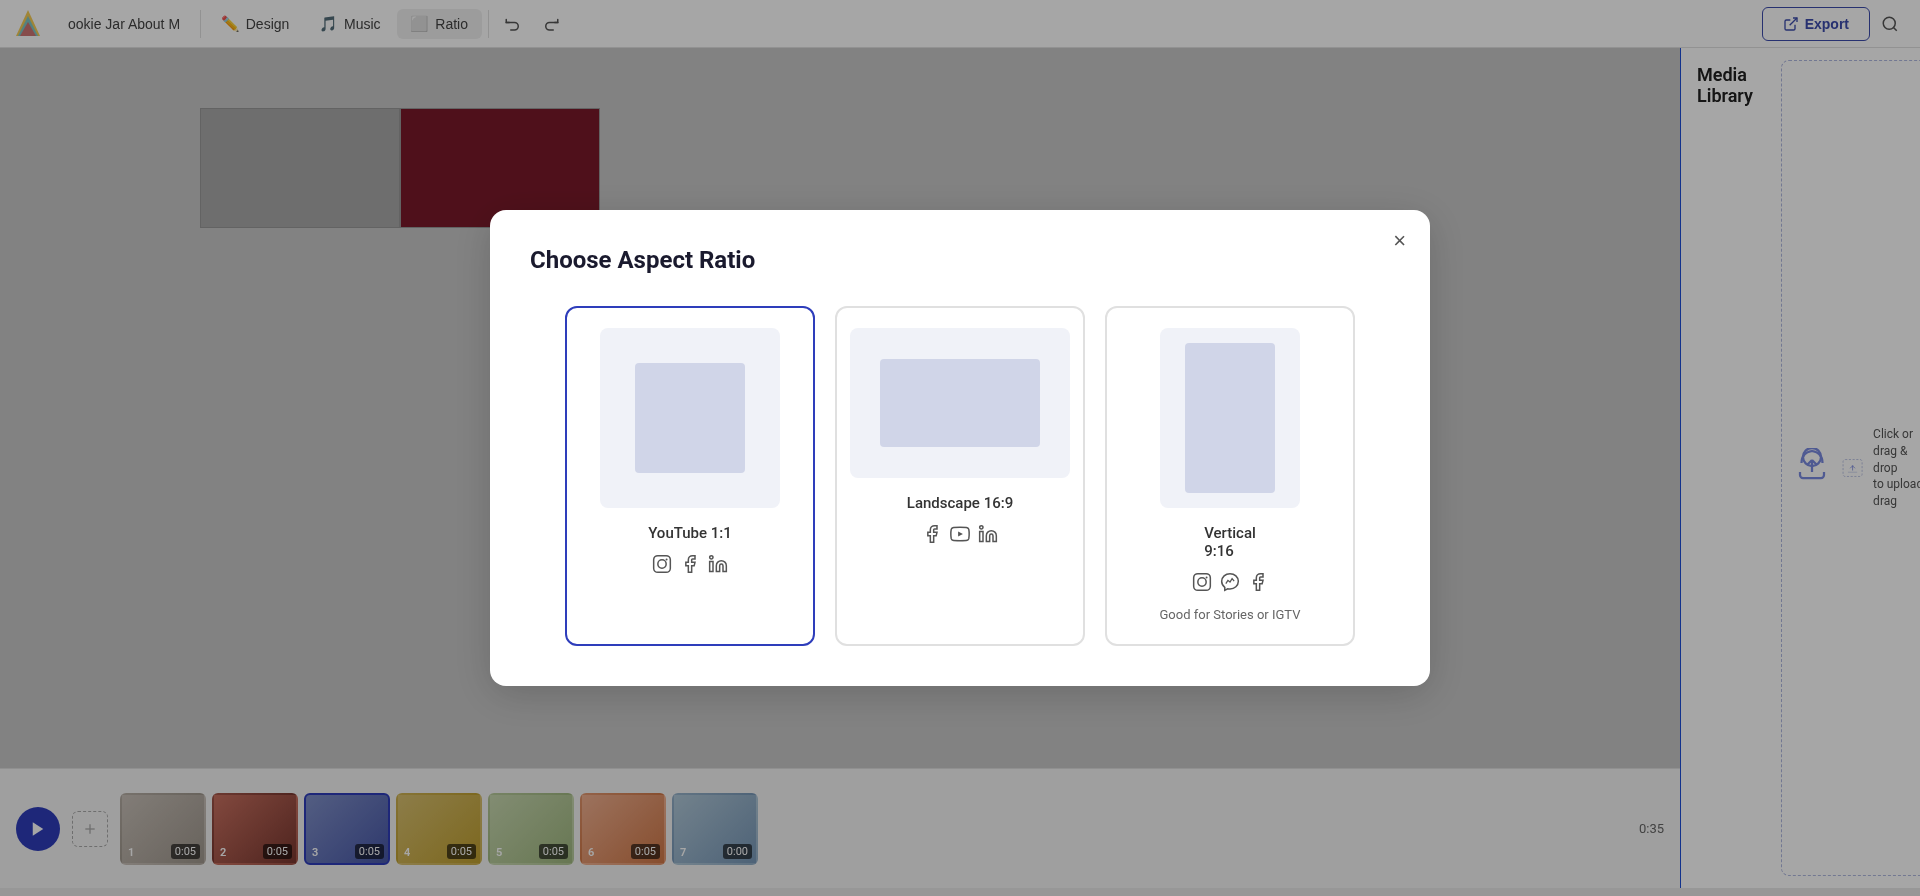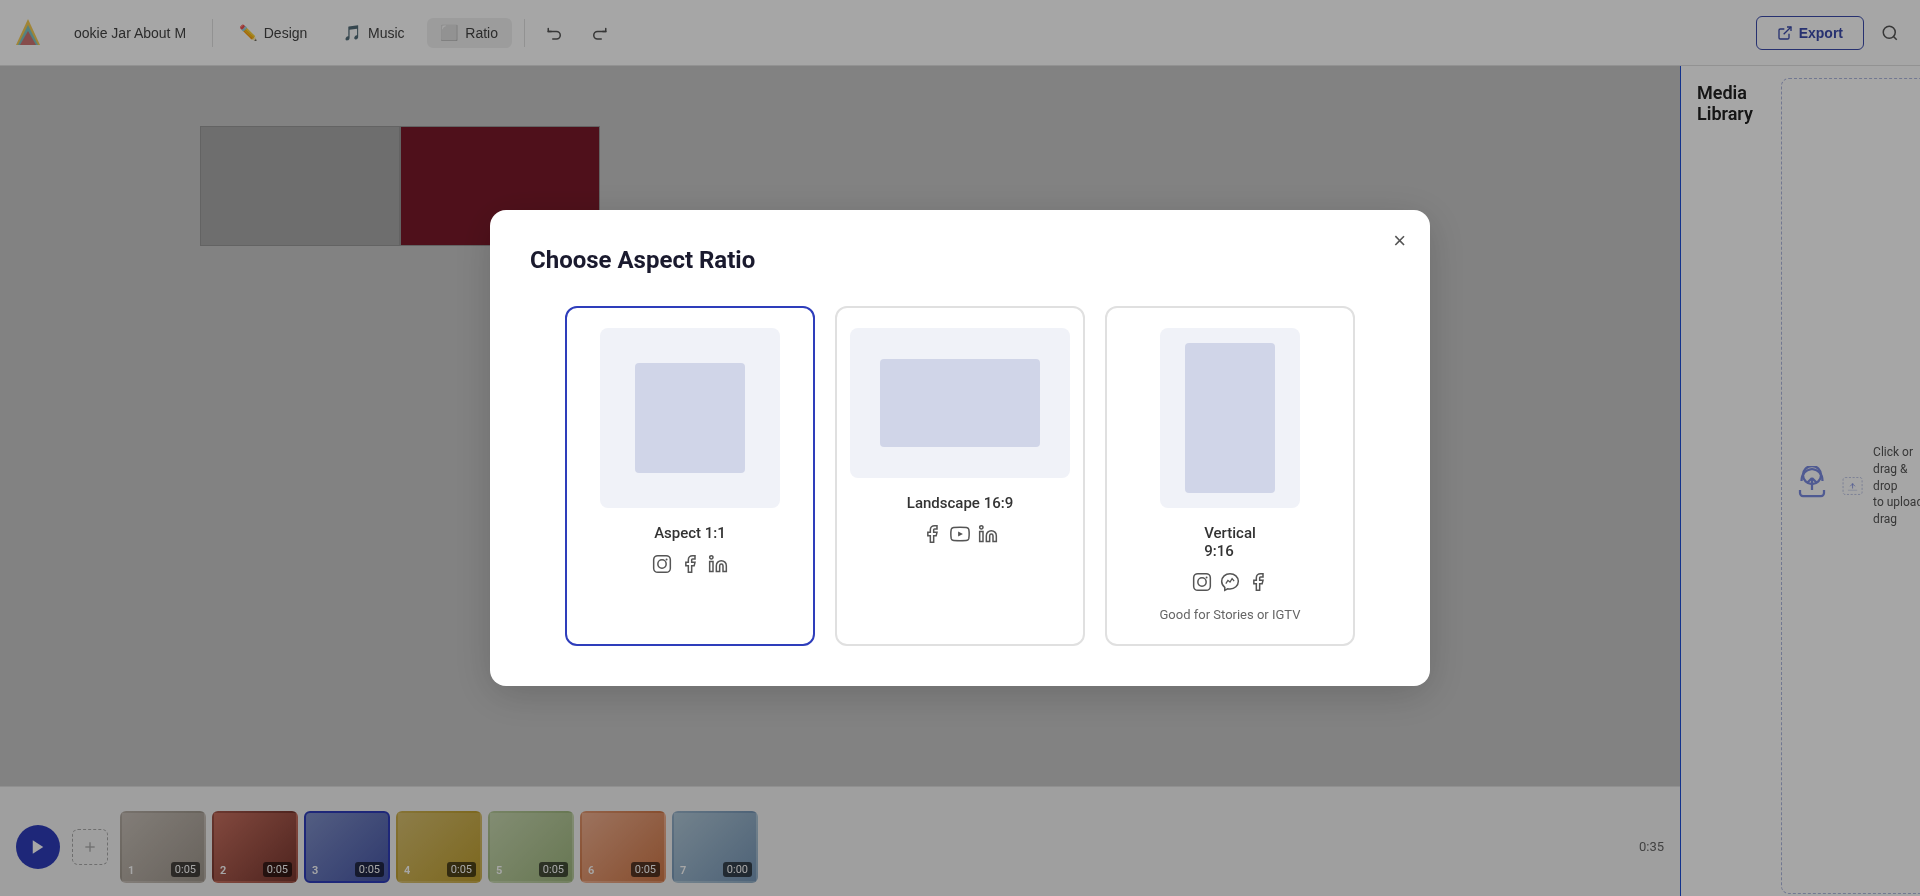--- a/index.html
+++ b/index.html
@@ -1,22 +1,22 @@
 <!DOCTYPE html>
 <html><head>
   <meta charset="utf-8">
   <style>
     * { box-sizing: border-box; margin: 0; padding: 0; }
     body { font-family: -apple-system, BlinkMacSystemFont, 'Segoe UI', Roboto, sans-serif; background: #e8e8e8; overflow: hidden; width: 1920px; height: 896px; }
 
     
     .topnav {
-      display: flex; align-items: center; height: 66px;
+      display: flex; align-items: center; height: 48px;
       background: #fff; border-bottom: 1px solid #e0e0e0;
-      padding: 0 12px; gap: 8px;
+      padding: 0 12px; gap: 2px;
     }
     .topnav-logo { display: flex; align-items: center; margin-right: 8px; }
     .topnav-logo svg { width: 32px; height: 32px; }
     .topnav-tab {
       display: flex; align-items: center; gap: 6px;
       padding: 6px 14px; border-radius: 6px; font-size: 14px;
       color: #444; cursor: pointer; border: none; background: transparent;
     }
     .topnav-tab.active-tab { background: #f0f0f0; }
     .topnav-sep { width: 1px; height: 28px; background: #e0e0e0; margin: 0 4px; }
@@ -399,21 +399,21 @@
   <div class="modal">
     <h2 class="modal-title">Choose Aspect Ratio</h2>
     <button class="modal-close">×</button>
 
     <div class="ratio-options">
 
       <div class="ratio-card selected">
         <div class="ratio-preview square">
           <div class="ratio-preview-inner"></div>
         </div>
-        <div class="ratio-label">Aspect 1:1</div>
+        <div class="ratio-label">YouTube 1:1</div>
         <div class="ratio-icons">
           <span class="ratio-icon" title="Instagram">
             <svg width="20" height="20" viewBox="0 0 24 24" fill="none" stroke="#555" stroke-width="1.8">
                 <rect x="2" y="2" width="20" height="20" rx="5"></rect>
                 <circle cx="12" cy="12" r="5"></circle>
                 <circle cx="17.5" cy="6.5" r="1.2" fill="#555" stroke="none"></circle>
               </svg>
           </span>
           <span class="ratio-icon" title="Facebook">
             <svg width="20" height="20" viewBox="0 0 24 24" fill="none" stroke="#555" stroke-width="1.8">

